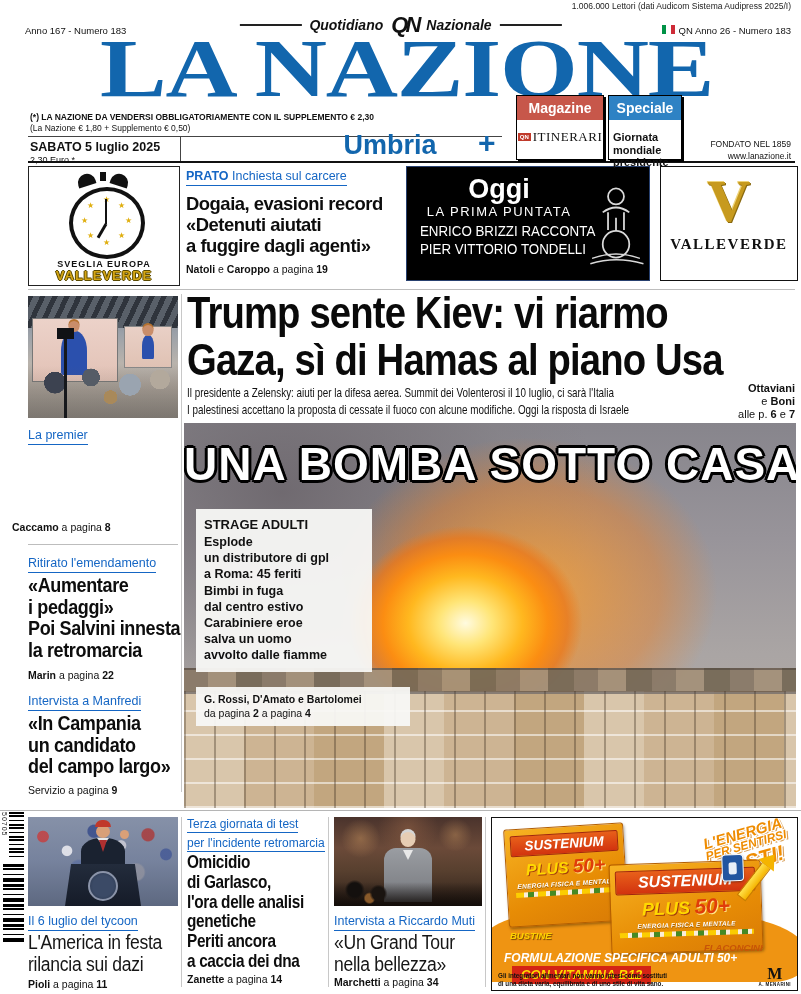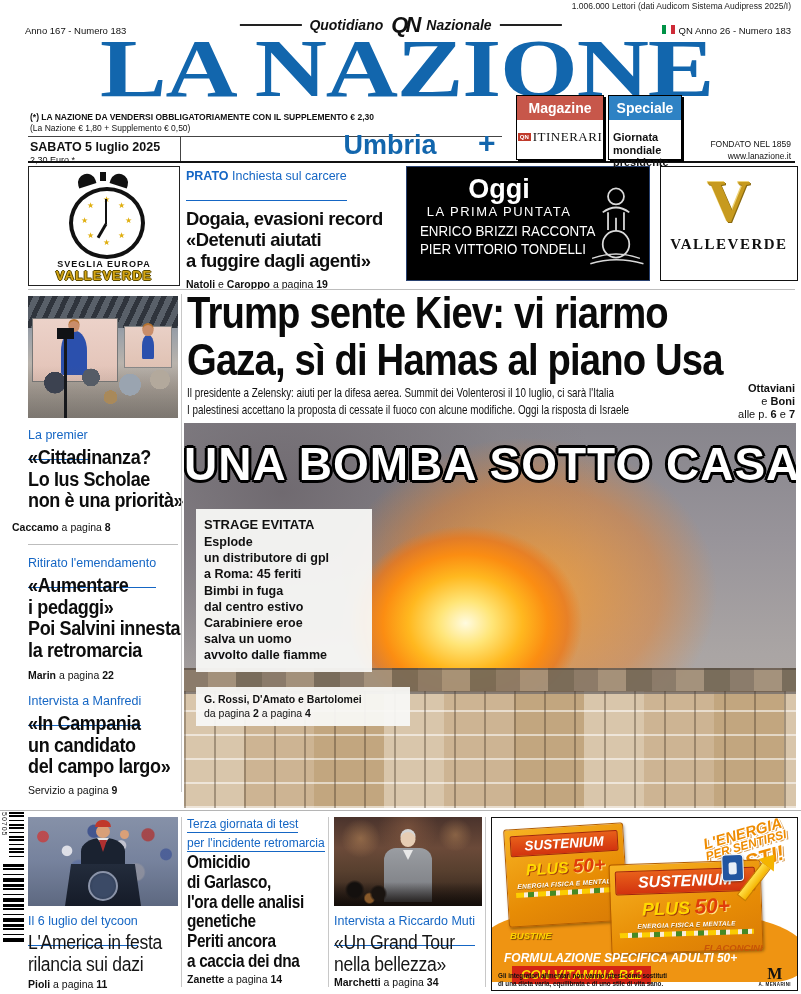--- a/index.html
+++ b/index.html
@@ -57,21 +57,21 @@
   .star{position:absolute;font-size:8px;color:#e0af10;line-height:1;}
   .hand{position:absolute;background:#111;transform-origin:50% 100%;}
   .bell{position:absolute;width:18px;height:12px;background:#111;border-radius:9px 9px 0 0;}
   .bellbtn{position:absolute;left:71px;top:5px;width:6px;height:9px;background:#111;}
   .sveglia-l1{position:absolute;bottom:16px;width:100%;text-align:center;font-size:9px;font-weight:700;letter-spacing:1px;}
   .sveglia-l2{position:absolute;bottom:2px;width:100%;text-align:center;font-size:13px;font-weight:700;
               letter-spacing:1px;color:#d4a514;
               text-shadow:1px 0 #5a4a00,-1px 0 #5a4a00,0 1px #5a4a00,0 -1px #5a4a00;}
 
   .prato{left:186px;top:166px;width:216px;height:118px;}
-  .kicker{color:#1566c4;font-size:12.5px;border-bottom:1.5px solid #1566c4;padding-bottom:17px;
+  .kicker{color:#1566c4;font-size:12.5px;border-bottom:1.5px solid #1566c4;padding-bottom:2px;
           display:inline-block;white-space:nowrap;}
   .kicker b{font-weight:700;}
   .prato-hl{margin-top:7px;font-size:19px;font-weight:700;line-height:21px;letter-spacing:-0.5px;color:#0d0d0d;}
   .prato-hl>div{white-space:nowrap;transform:scaleX(0.97);transform-origin:left;}
   .byline{font-size:10.5px;color:#111;}
   .byline b{font-weight:700;}
   .prato .byline{margin-top:7px;}
 
   .oggibox{left:406px;top:166px;width:242px;height:113px;background:#000000;border:1px solid #27406f;
            color:#fff;}
@@ -388,25 +388,20 @@
     </div>
     <div class="scr2">
       <div class="fig" style="left:17px;top:8px;width:12px;height:24px;"></div>
     </div>
     <div class="audience"></div>
     <div class="tripod"></div>
   </div>
   <div class="abs lc-kicker1">
     <span class="kicker">La premier</span>
   </div>
-  <div class="abs hl hl-premier">
-    <div>«Cittadinanza?</div>
-    <div>Lo Ius Scholae</div>
-    <div>non è una priorità»</div>
-  </div>
   <div class="abs byline by-premier"><b>Caccamo</b><span> a pagina </span><b>8</b></div>
 
   <div class="abs lc-rule"></div>
 
   <div class="abs lc-kicker2">
     <span class="kicker">Ritirato l'emendamento</span>
   </div>
   <div class="abs hl hl-pedaggi">
     <div>«Aumentare</div>
     <div>i pedaggi»</div>
@@ -439,21 +434,21 @@
     <div><b>Ottaviani</b></div>
     <div><span>e </span><b>Boni</b></div>
     <div><span>alle p. </span><b>6</b><span> e </span><b>7</b></div>
   </div>
 
   <div class="abs bomba">
     <div class="roofrow"></div>
     <div class="buildings"></div>
     <div class="bomba-overlay">UNA BOMBA SOTTO CASA</div>
     <div class="strage">
-      <div class="strage-k">STRAGE EVITATA</div>
+      <div class="strage-k">STRAGE ADULTI</div>
       <div class="strage-l">Esplode</div>
       <div class="strage-l">un distributore di gpl</div>
       <div class="strage-l">a Roma: 45 feriti</div>
       <div class="strage-l">Bimbi in fuga</div>
       <div class="strage-l">dal centro estivo</div>
       <div class="strage-l">Carabiniere eroe</div>
       <div class="strage-l">salva un uomo</div>
       <div class="strage-l">avvolto dalle fiamme</div>
     </div>
     <div class="bomba-by">

